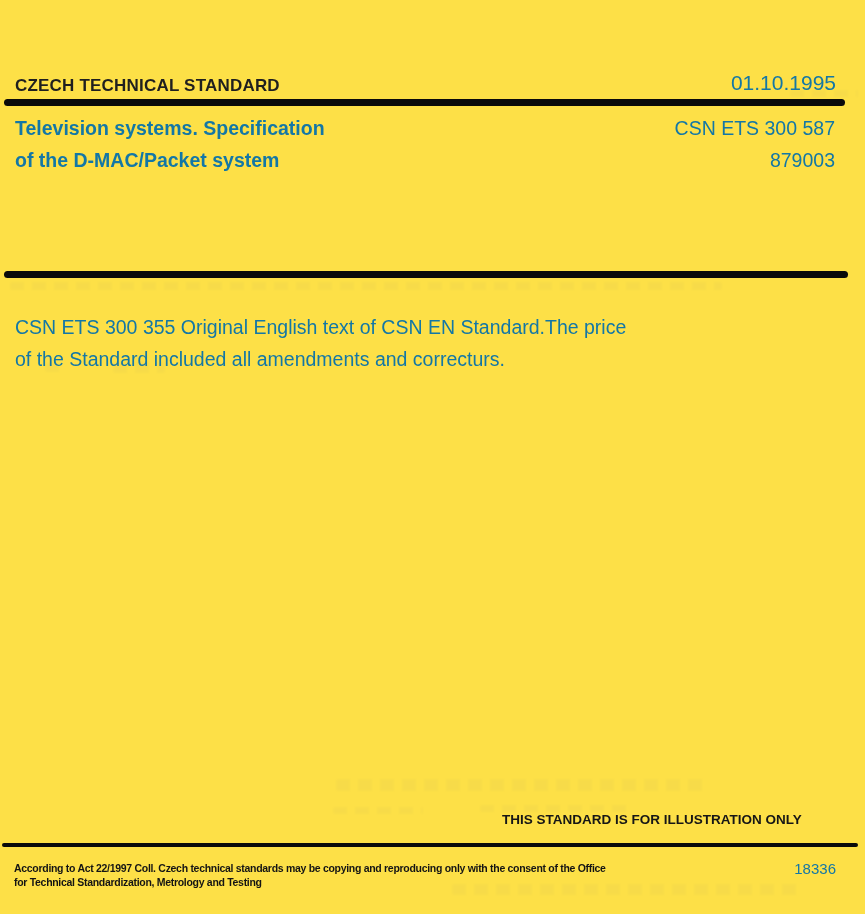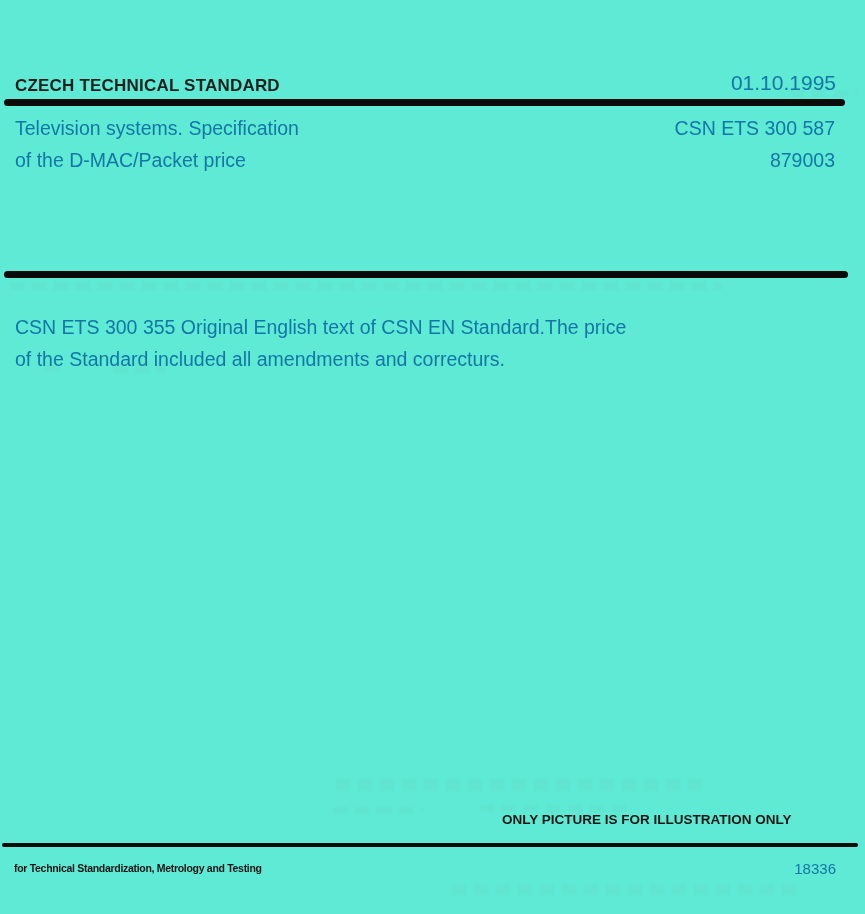--- a/index.html
+++ b/index.html
@@ -4,21 +4,21 @@
 <style>
   * { margin: 0; padding: 0; box-sizing: border-box; }
   html, body { background: #ffffff; }
   body {
     font-family: "Liberation Sans", "DejaVu Sans", sans-serif;
     width: 865px; height: 914px;
     position: relative; overflow: hidden;
   }
   .page {
     position: absolute; inset: 0;
-    background: #5eead4;
+    background: #fde047;
   }
   .abs { position: absolute; }
 
   
   .doc-title {
     top: 76px; left: 15px;
     font-size: 17px; font-weight: bold;
     letter-spacing: 0.2px;
     color: var(--text-black, #1f1f1f);
     white-space: nowrap;
@@ -36,20 +36,21 @@
   .rule-top    { top: 99px;  left: 4px; width: 841px; height: 7px; }
   .rule-middle { top: 271px; left: 4px; width: 844px; height: 7px; }
   .rule-bottom { top: 843px; left: 2px; width: 856px; height: 4px; border-radius: 2px; }
 
   
   .std-title {
     top: 112px; left: 15px;
     font-size: 19.5px; line-height: 32px;
     color: var(--accent, #1377A6);
     white-space: nowrap;
+    font-weight: bold;
   }
   .std-codes {
     top: 112px; right: 30px;
     font-size: 19.5px; line-height: 32px;
     color: var(--accent, #1377A6);
     text-align: right;
     white-space: nowrap;
   }
 
   
@@ -109,21 +110,21 @@
 <body style="--accent: #1377A6; --text-black: #1f1f1f; --line-black: #0a0a0a;">
 
 <div class="page">
 
   <div class="abs doc-title">CZECH TECHNICAL STANDARD</div>
   <div class="abs doc-date">01.10.1995</div>
   <div class="abs rule rule-top"></div>
 
   <div class="abs std-title">
     <div>Television systems. Specification</div>
-    <div>of the D-MAC/Packet price</div>
+    <div>of the D-MAC/Packet system</div>
   </div>
   <div class="abs std-codes">
     <div>CSN ETS 300 587</div>
     <div>879003</div>
   </div>
 
   <div class="abs rule rule-middle"></div>
 
   <div class="abs std-desc">
     <div>CSN ETS 300 355 Original English text of CSN EN Standard.The price</div>
@@ -132,22 +133,23 @@
 
   <div class="abs ghost ghost-a"></div>
   <div class="abs ghost ghost-b"></div>
   <div class="abs ghost ghost-c"></div>
   <div class="abs ghost ghost-d"></div>
   <div class="abs ghost ghost-e"></div>
   <div class="abs ghost ghost-f"></div>
   <div class="abs ghost ghost-g"></div>
   <div class="abs ghost ghost-h"></div>
 
-  <div class="abs illustration-note">ONLY PICTURE IS FOR ILLUSTRATION ONLY</div>
+  <div class="abs illustration-note">THIS STANDARD IS FOR ILLUSTRATION ONLY</div>
 
   <div class="abs rule rule-bottom"></div>
 
   <div class="abs footer-notice">
+    <div>According to Act 22/1997 Coll. Czech technical standards may be copying and reproducing only with the consent of the Office</div>
     <div>for Technical Standardization, Metrology and Testing</div>
   </div>
   <div class="abs footer-number">18336</div>
 
 </div>
 
 </body></html>

